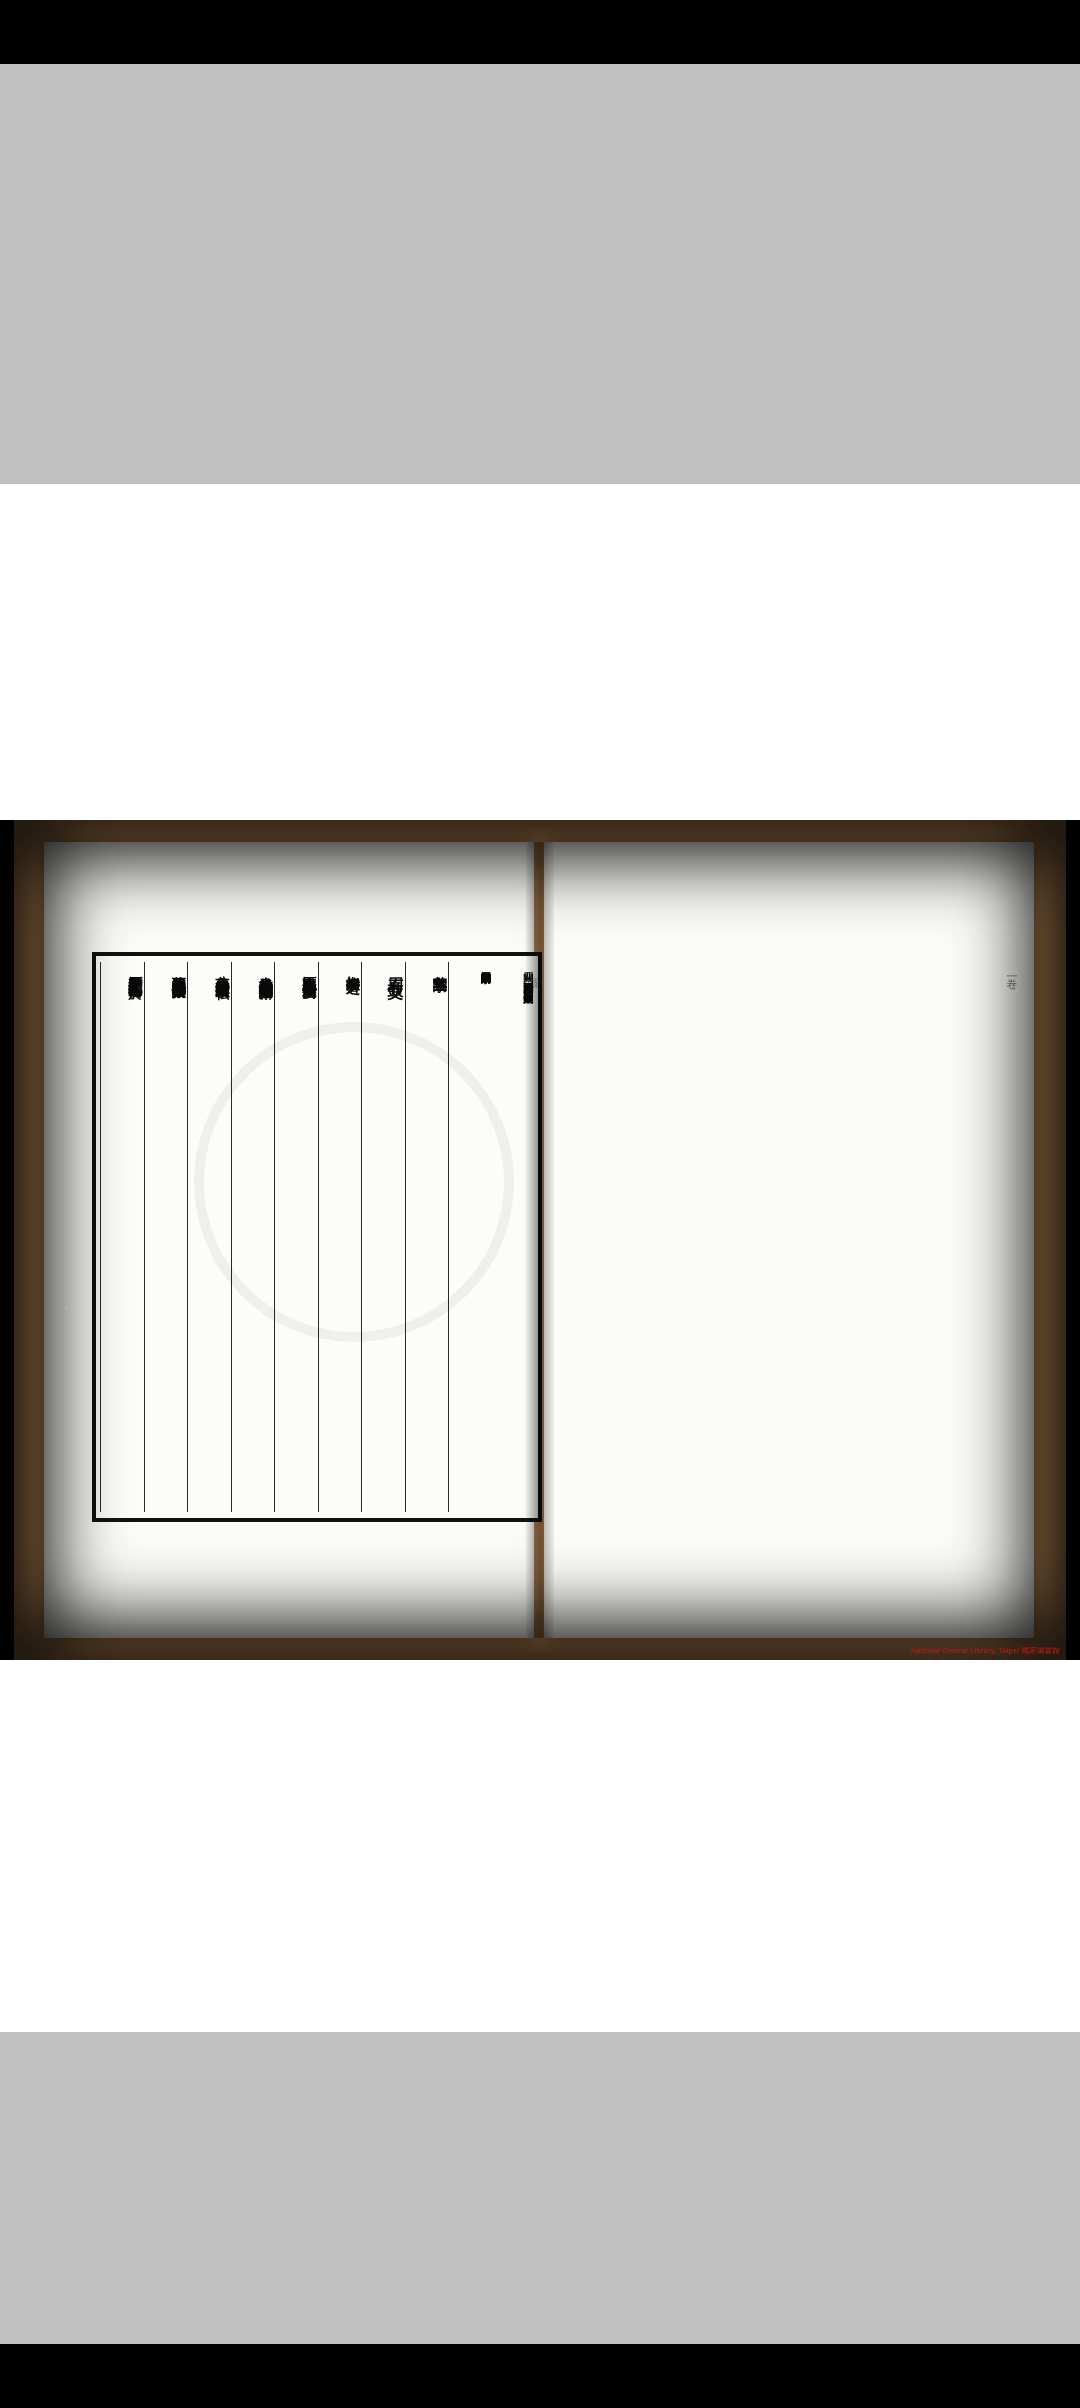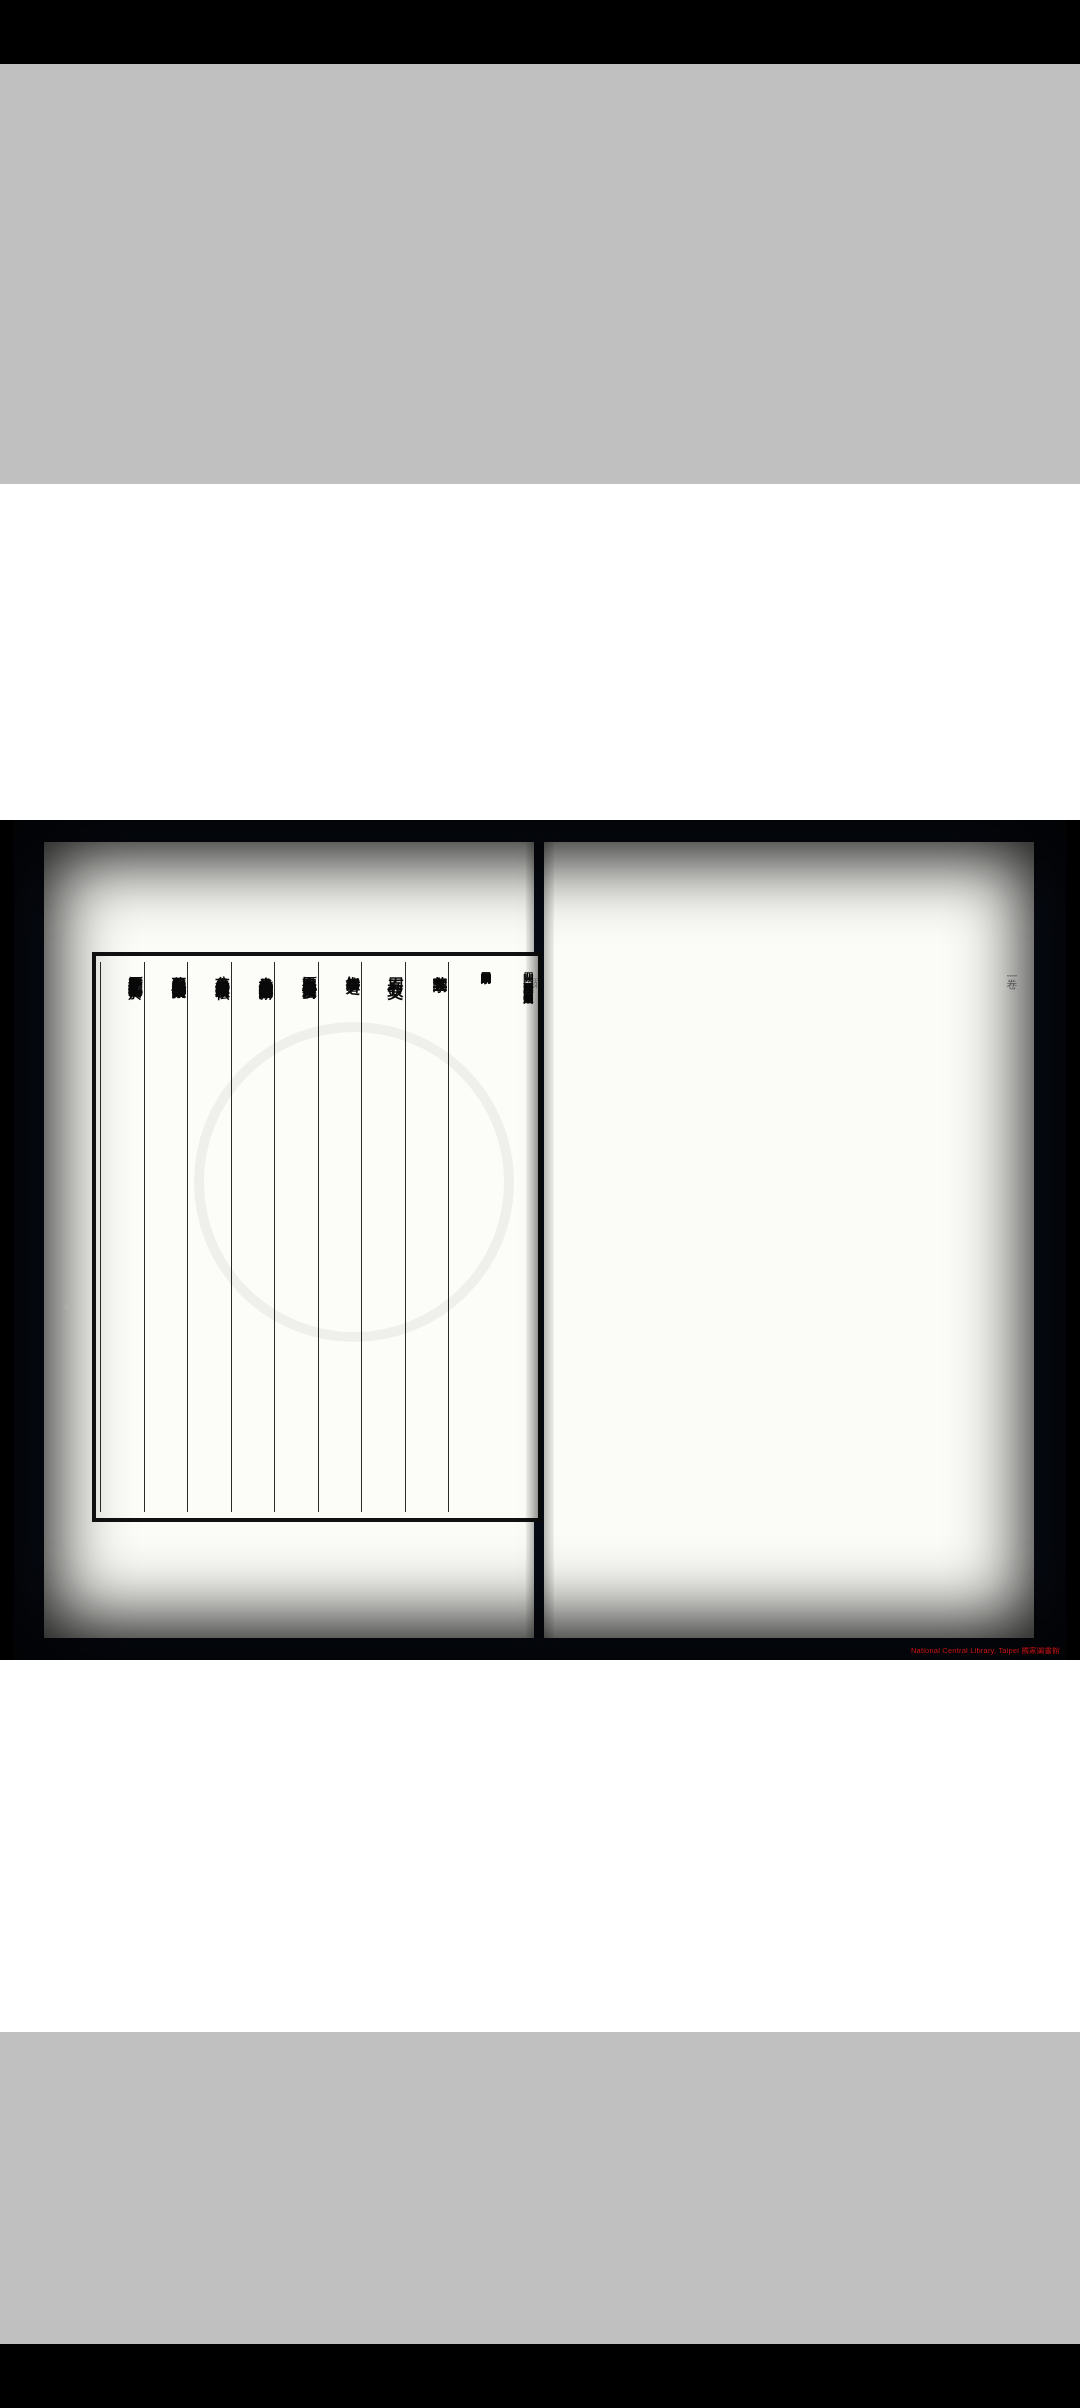--- a/index.html
+++ b/index.html
@@ -39,21 +39,21 @@
   .white-top { top: 484px; height: 336px; }
   .white-bottom { top: 1660px; height: 372px; }
 
   
   .scan {
     position: absolute;
     left: 14px;
     top: 820px;
     width: 1052px;
     height: 840px;
-    background: #0f172a;
+    background: #fdba74;
     overflow: hidden;
   }
   .scan::before {
     content: "";
     position: absolute;
     inset: 0;
     background:
       radial-gradient(circle at 12% 20%, rgba(255,255,255,0.07) 0 2px, transparent 3px),
       radial-gradient(circle at 30% 72%, rgba(255,255,255,0.06) 0 2px, transparent 3px),
       radial-gradient(circle at 76% 14%, rgba(255,255,255,0.05) 0 2px, transparent 3px),

